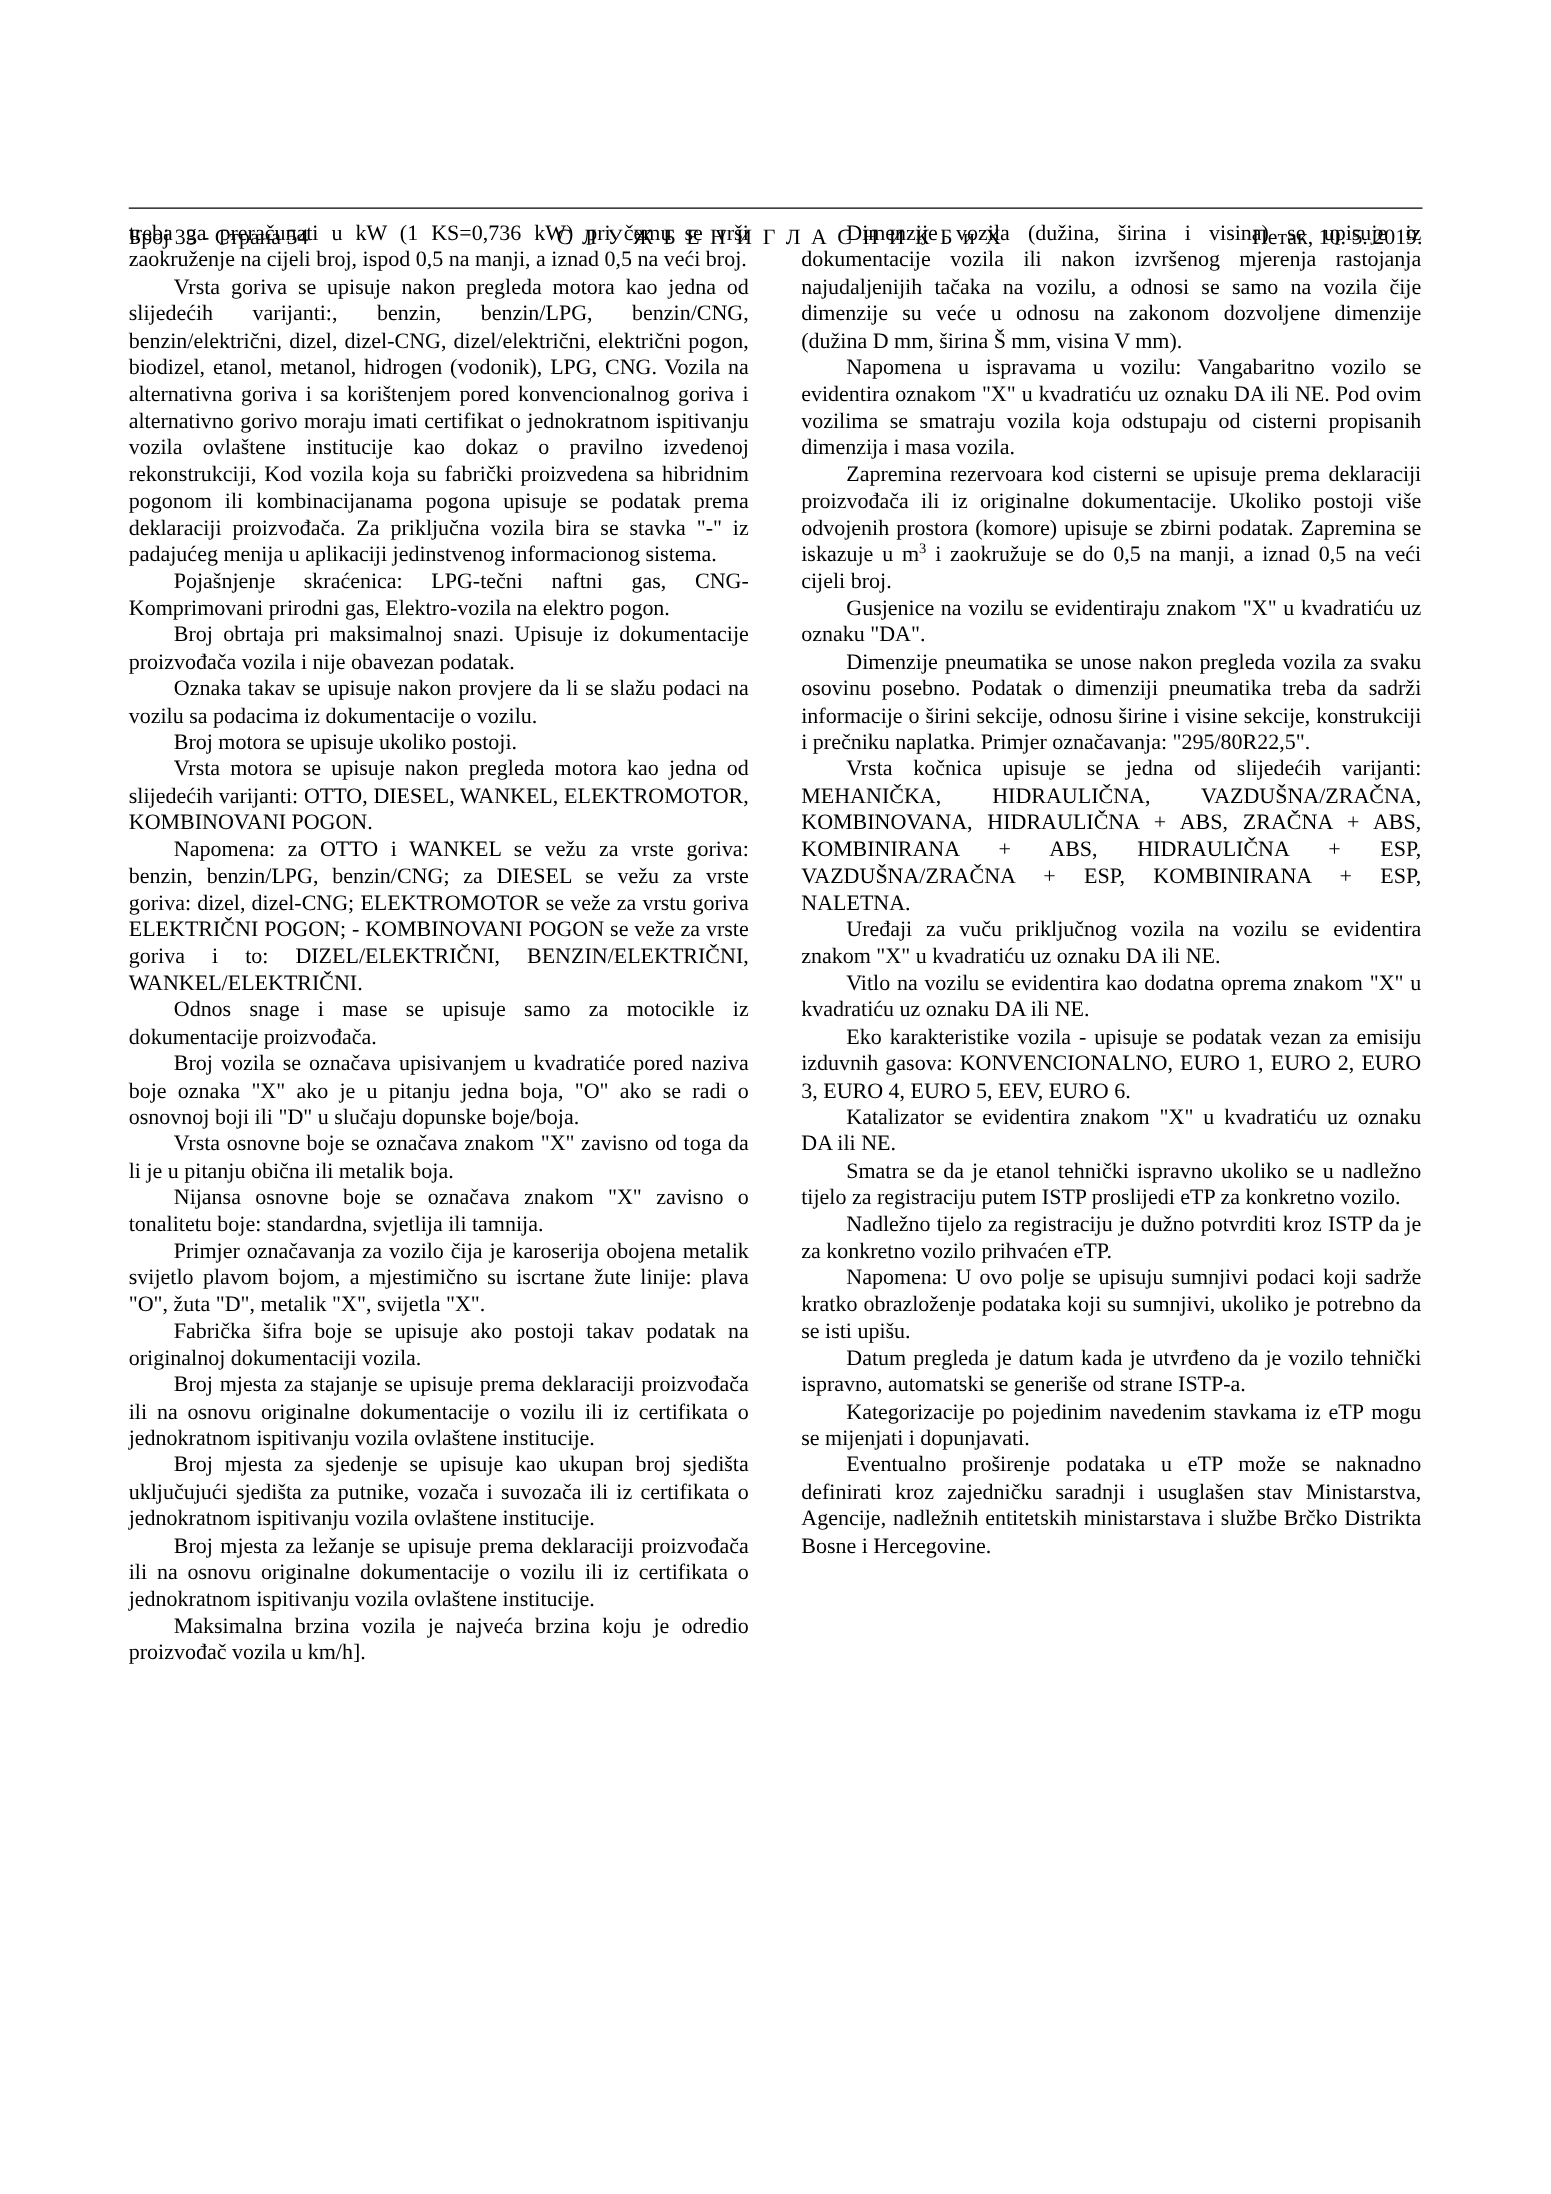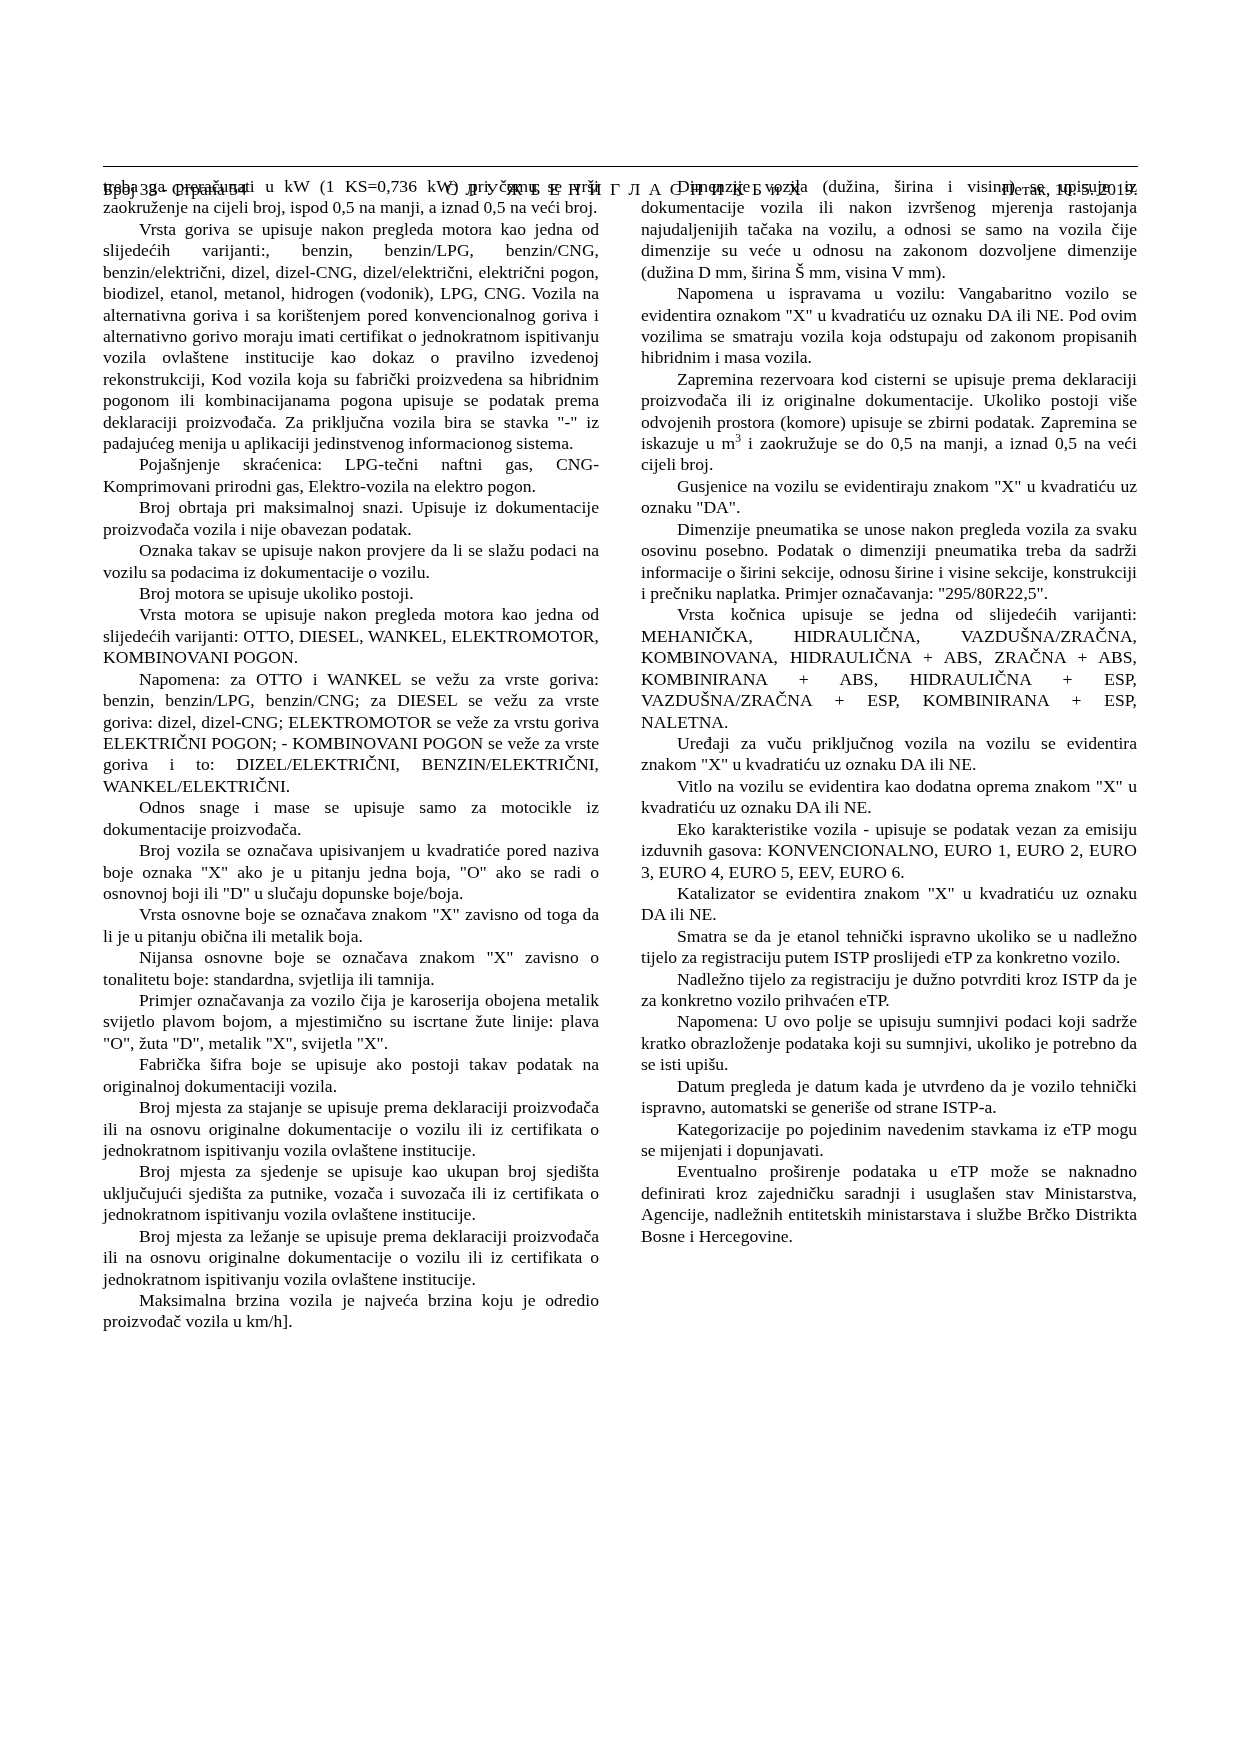--- a/index.html
+++ b/index.html
@@ -134,21 +134,21 @@
       <p class="ind"><b>Broj mjesta za ležanje</b><span> se upisuje prema deklaraciji proizvođača ili na osnovu originalne dokumentacije o vozilu ili iz certifikata o jednokratnom ispitivanju vozila ovlaštene institucije.</span></p>
 
       <p class="ind"><b>Maksimalna brzina</b><span> vozila je najveća brzina koju je odredio proizvođač vozila u km/h].</span></p>
 
     </div>
 
     <div class="col">
 
       <p class="ind"><b>Dimenzije vozila</b><span> (dužina, širina i visina) se upisuje iz dokumentacije vozila ili nakon izvršenog mjerenja rastojanja najudaljenijih tačaka na vozilu, a odnosi se samo na vozila čije dimenzije su veće u odnosu na zakonom dozvoljene dimenzije (dužina D mm, širina Š mm, visina V mm).</span></p>
 
-      <p class="ind"><b>Napomena u ispravama u vozilu: Vangabaritno vozilo</b><span> se evidentira oznakom </span><b>"X"</b><span> u kvadratiću uz oznaku DA ili NE. Pod ovim vozilima se smatraju vozila koja odstupaju od zakonom propisanih hibridnim i masa vozila.</span></p>
+      <p class="ind"><b>Napomena u ispravama u vozilu: Vangabaritno vozilo</b><span> se evidentira oznakom </span><b>"X"</b><span> u kvadratiću uz oznaku DA ili NE. Pod ovim vozilima se smatraju vozila koja odstupaju od cisterni propisanih dimenzija i masa vozila.</span></p>
 
       <p class="ind"><b>Zapremina rezervoara kod cisterni</b><span> se upisuje prema deklaraciji proizvođača ili iz originalne dokumentacije. Ukoliko postoji više odvojenih prostora (komore) upisuje se zbirni podatak. Zapremina se iskazuje u m</span><sup>3</sup><span> i zaokružuje se do 0,5 na manji, a iznad 0,5 na veći cijeli broj.</span></p>
 
 
       <p class="ind"><b>Gusjenice</b><span> na vozilu se evidentiraju znakom </span><b>"X"</b><span> u kvadratiću uz oznaku "DA".</span></p>
 
       <p class="ind"><b>Dimenzije pneumatika</b><span> se unose nakon pregleda vozila za svaku osovinu posebno. Podatak o dimenziji pneumatika treba da sadrži informacije o širini sekcije, odnosu širine i visine sekcije, konstrukciji i prečniku naplatka. Primjer označavanja: "295/80R22,5".</span></p>
 
       <p class="ind"><b>Vrsta kočnica</b><span> upisuje se jedna od slijedećih varijanti: MEHANIČKA, HIDRAULIČNA, VAZDUŠNA/ZRAČNA, KOMBINOVANA, HIDRAULIČNA + ABS, ZRAČNA + ABS, KOMBINIRANA + ABS, HIDRAULIČNA + ESP, VAZDUŠNA/ZRAČNA + ESP, KOMBINIRANA + ESP, NALETNA.</span></p>
 

